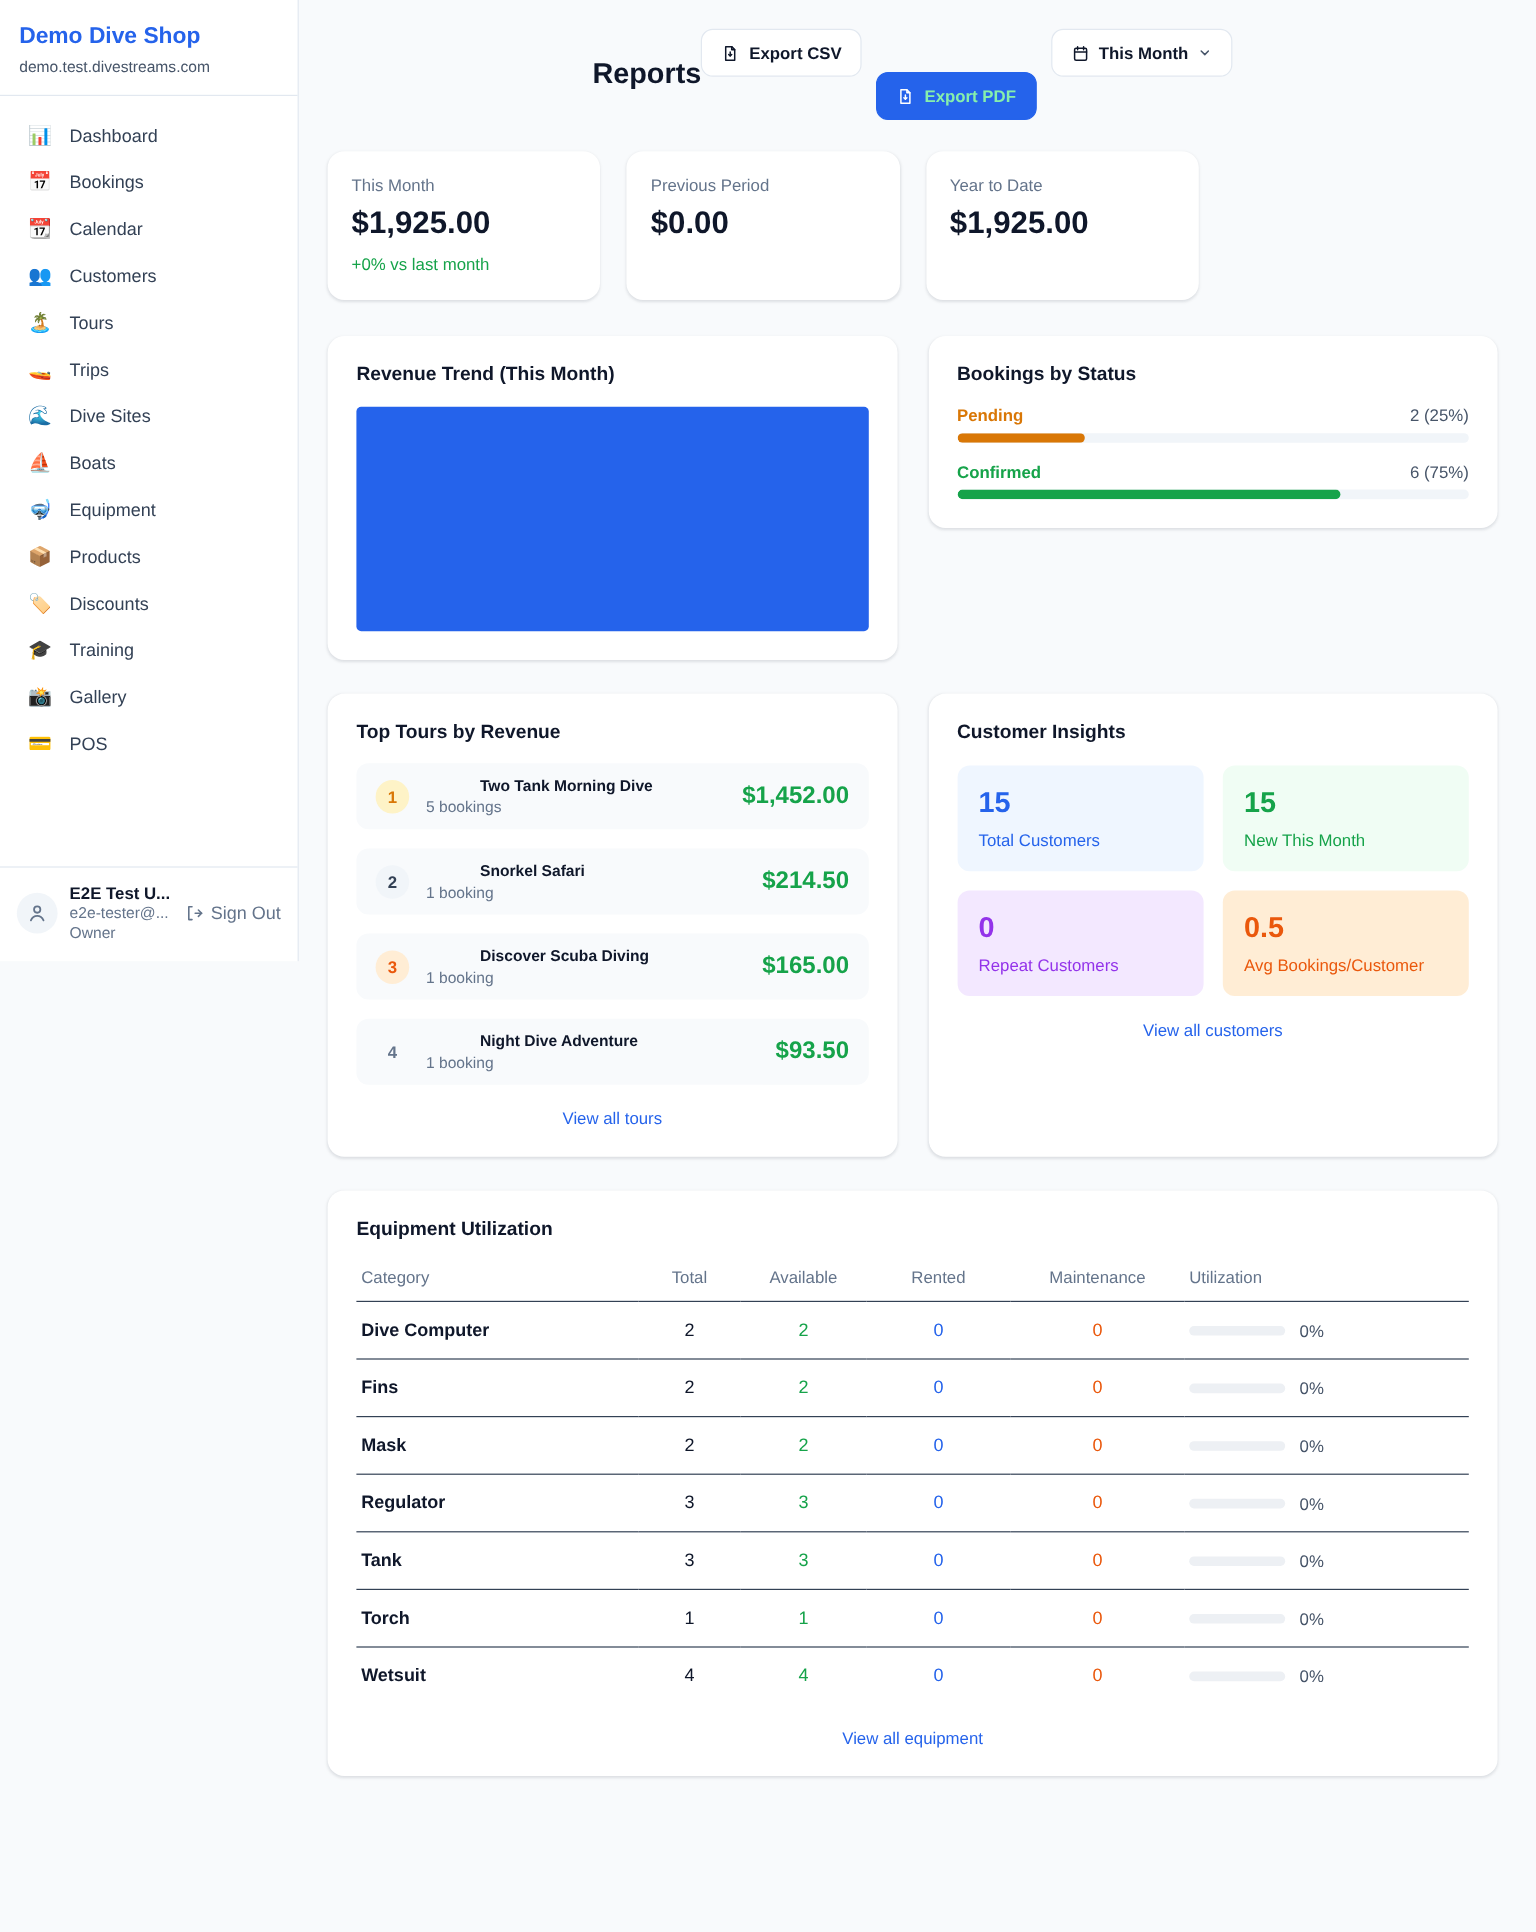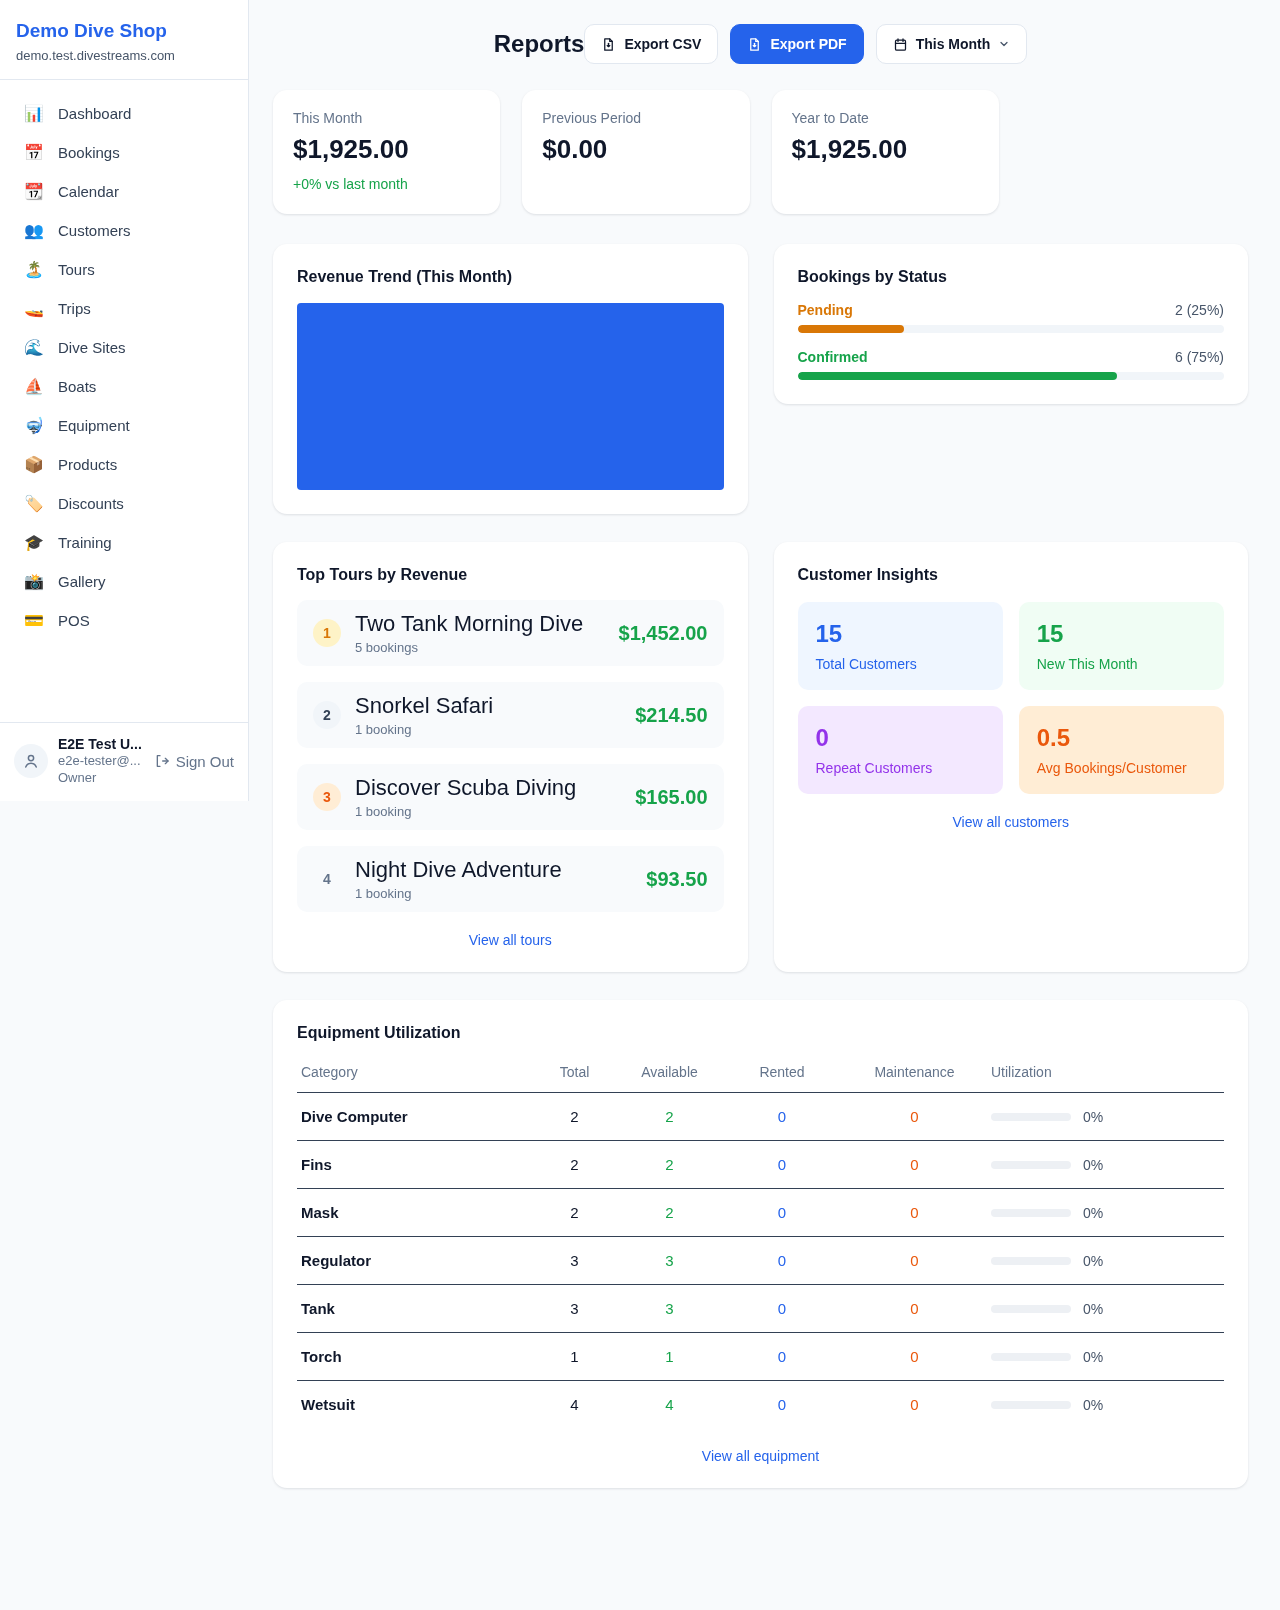--- a/index.html
+++ b/index.html
@@ -48,21 +48,21 @@
   .page-header { display: flex; align-items: center; justify-content: center; margin-bottom: 26px; }
   .page-title { font-size: 24px; font-weight: bold; margin: 0; }
   .header-actions { display: flex; gap: 12px; }
   .btn {
     display: inline-flex; align-items: center; gap: 8px;
     height: 40px; padding: 0 16px; border-radius: 10px;
     font-size: 14px; font-weight: 600; cursor: pointer;
     background: #fff; border: 1px solid #e2e8f0; color: #0f172a;
     font-family: "Liberation Sans", sans-serif;
   }
-  .btn-primary { background: #2563eb; border-color: #2563eb; color: #ffffff; }
+  .btn-primary { background: #2563eb; border-color: #2563eb; color: #86efac; margin-top: 36px; }
 
   .card {
     background: #fff; border-radius: 14px;
     box-shadow: 0 1px 3px rgba(15,23,42,0.08), 0 1px 2px rgba(15,23,42,0.04);
   }
 
   
   .stats { display: grid; grid-template-columns: repeat(4, 1fr); gap: 22px; margin-bottom: 30px; }
   .stat-card { padding: 20px; height: 124px; }
   .stat-label { color: #64748b; font-size: 14px; }
@@ -90,21 +90,21 @@
   .tour-row {
     display: flex; align-items: center; gap: 14px;
     background: #f8fafc; border-radius: 10px;
     padding: 11px 16px; margin-top: 16px;
   }
   .rank-badge {
     width: 28px; height: 28px; border-radius: 50%; flex-shrink: 0;
     display: flex; align-items: center; justify-content: center;
     font-size: 14px; font-weight: 600;
   }
-  .tour-name { font-size: 22px; font-weight: 400; }
+  .tour-name { font-size: 13px; font-weight: 700; margin-left: 45px; }
   .tour-bookings { font-size: 13px; color: #64748b; margin-top: 3px; }
   .tour-revenue { margin-left: auto; font-size: 20px; font-weight: bold; color: #16a34a; text-align: center; }
   .view-link {
     display: block; text-align: center; color: #2563eb; font-size: 14px;
     margin-top: 20px; text-decoration: none; cursor: pointer;
   }
 
   
   .insight-grid { display: grid; grid-template-columns: 1fr 1fr; gap: 16px; margin-top: 18px; }
   .insight-tile { border-radius: 10px; padding: 18px; }

